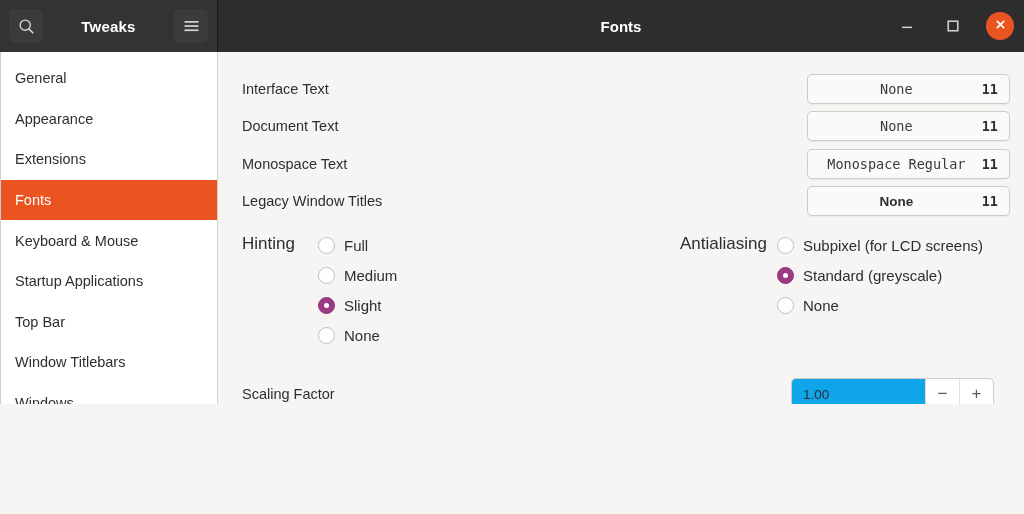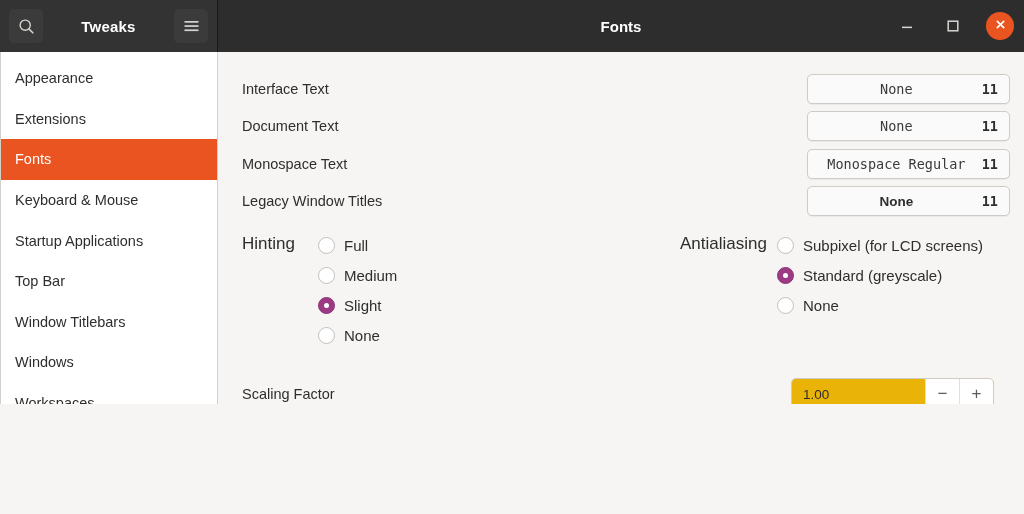--- a/index.html
+++ b/index.html
@@ -284,21 +284,21 @@
   
   .scaling-row {
     display: flex;
     align-items: center;
     padding: 28px 30px 0 24px;
   }
   .spin {
     width: 203px;
     flex: 0 0 203px;
     height: 32px;
-    background: #eab308;
+    background: #0ea5e9;
     border: 1px solid #cfcbc7;
     border-radius: 5px;
     display: flex;
     align-items: stretch;
     box-sizing: border-box;
     overflow: hidden;
     box-shadow: 0 1px 1px rgba(0,0,0,0.04);
   }
   .spin-value {
     flex: 1 1 auto;
@@ -379,20 +379,23 @@
           </span>
         </div>
       </div>
     </div>
   </div>
 
   <div class="body-row">
 
     <div class="sidebar">
       <div class="side-item">
+        <span>General</span>
+      </div>
+      <div class="side-item">
         <span>Appearance</span>
       </div>
       <div class="side-item">
         <span>Extensions</span>
       </div>
       <div class="side-item selected">
         <span>Fonts</span>
       </div>
       <div class="side-item">
         <span>Keyboard &amp; Mouse</span>

